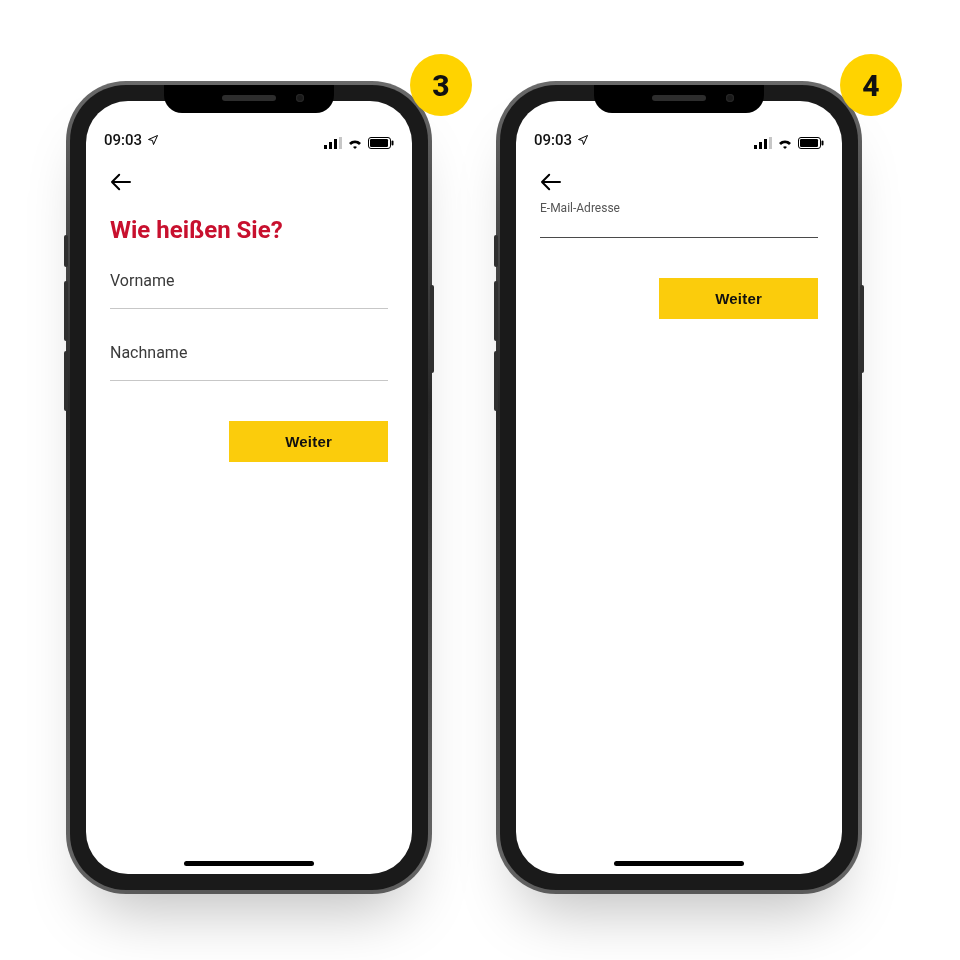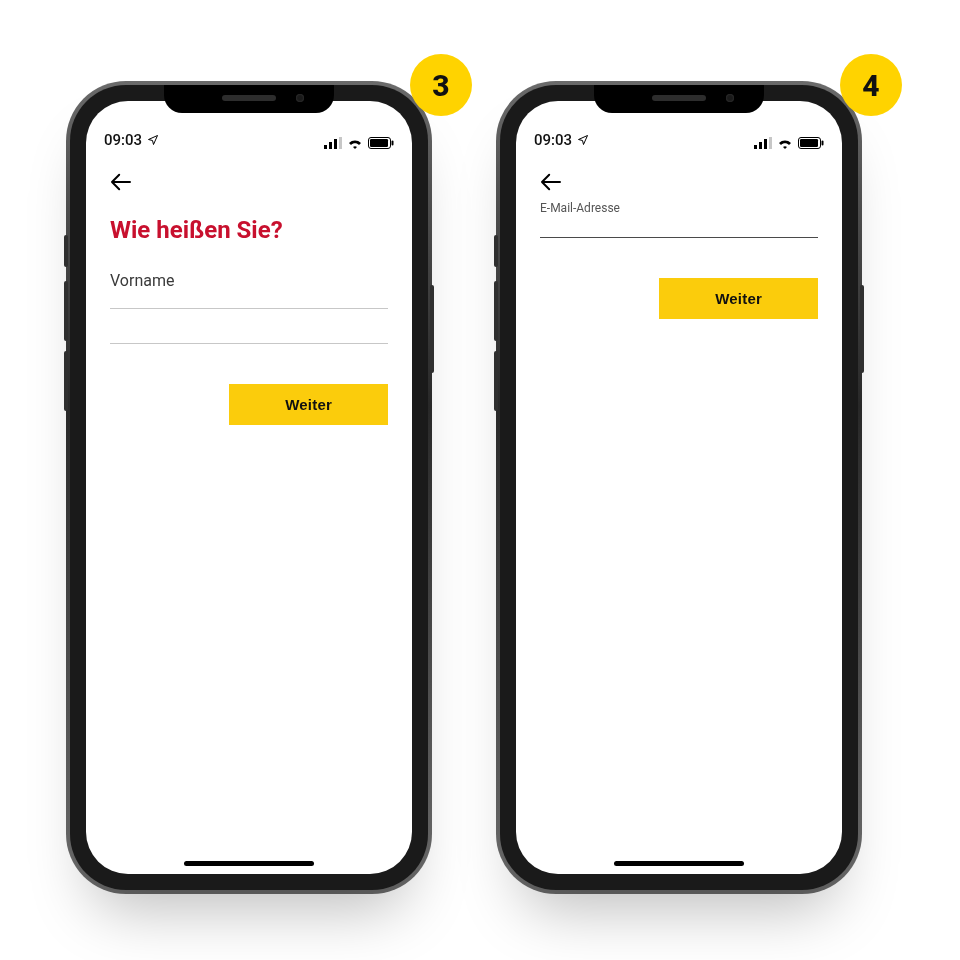--- a/index.html
+++ b/index.html
@@ -148,20 +148,21 @@
         </div>
 
         <h1 class="red-title">Wie heißen Sie?</h1>
 
         <div class="field">
           <div class="label">Vorname</div>
           <div class="line"></div>
         </div>
 
         <div class="field">
+          <div class="label">Nachname</div>
           <div class="line"></div>
         </div>
 
         <div class="cta-row" style="margin-top:40px">
           <button class="cta">Weiter</button>
         </div>
       </div>
 
       <div class="home-indicator"></div>
     </div>

